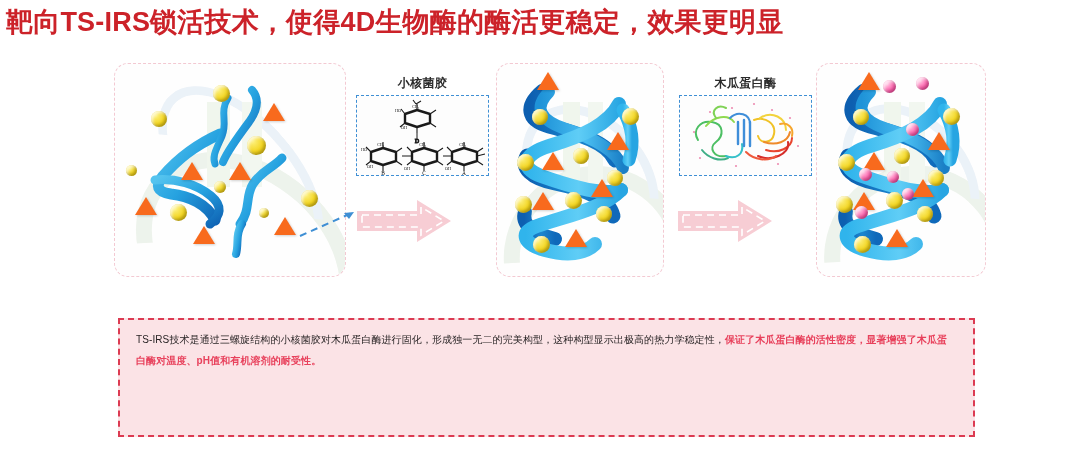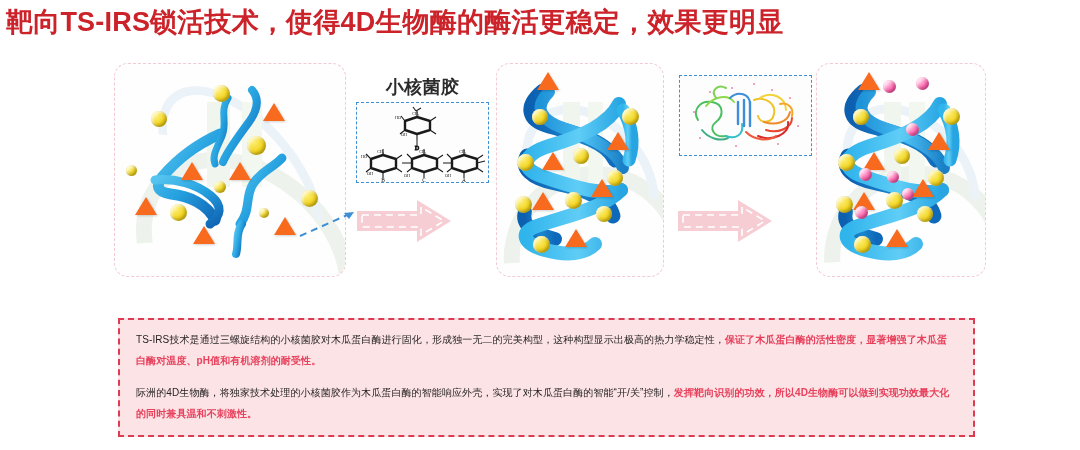--- a/index.html
+++ b/index.html
@@ -73,21 +73,21 @@
   }
 
   
   .arrow{position:absolute;top:142px;width:98px;height:46px;}
   .arrow-1{left:355px;}
   .arrow-2{left:676px;}
 
   
   .inset{position:absolute;text-align:center;}
   .inset-label{
-    font-size:18px;font-weight:bold;color:#2b2b2b;
+    font-size:12px;font-weight:bold;color:#2b2b2b;
     margin-bottom:3px;letter-spacing:.4px;
   }
   .inset-box{
     border:1.5px dashed #3f8fd4;background:#fdfdfd;
     display:block;
   }
   .inset-scl{left:356px;top:19px;}
   .inset-scl .inset-box{width:131px;height:79px;}
   .inset-pap{left:679px;top:19px;}
   .inset-pap .inset-box{width:131px;height:79px;}
@@ -273,20 +273,21 @@
       <div class="dot y" style="left:20px;top:90px;width:17px;height:17px;"></div>
       <div class="dot y" style="left:76px;top:84px;width:16px;height:16px;"></div>
       <div class="dot y" style="left:110px;top:106px;width:16px;height:16px;"></div>
       <div class="dot y" style="left:18px;top:132px;width:17px;height:17px;"></div>
       <div class="dot y" style="left:68px;top:128px;width:17px;height:17px;"></div>
       <div class="dot y" style="left:99px;top:142px;width:16px;height:16px;"></div>
       <div class="dot y" style="left:36px;top:172px;width:17px;height:17px;"></div>
     </div>
 
     <div class="inset inset-pap">
+      <div class="inset-label">木瓜蛋白酶</div>
       <svg class="inset-box" viewBox="0 0 131 79">
         <g fill="none" stroke-width="2" stroke-linecap="round">
           <path d="M18,44 C12,34 20,24 32,26 C44,28 44,40 36,46 C28,52 34,62 46,60" stroke="#4cbf63"></path>
           <path d="M26,30 C34,20 48,18 54,26" stroke="#8ed94f"></path>
           <path d="M22,54 C28,62 40,66 48,62" stroke="#3fae86"></path>
           <path d="M46,60 C56,64 64,58 62,48" stroke="#35c0c9"></path>
           <path d="M50,22 C58,14 70,18 70,28 L70,44" stroke="#3f8ed9"></path>
           <path d="M58,26 L58,48 M64,24 L64,50 M70,26 L70,50" stroke="#3f8ed9" stroke-width="2.4"></path>
           <path d="M74,24 C86,20 96,28 94,38 C92,48 80,48 78,40" stroke="#f0c227"></path>
           <path d="M80,22 C92,14 106,22 106,34" stroke="#f2d33c"></path>
@@ -379,18 +380,15 @@
     <div class="caption cap-1">际洲独家技术处理</div>
     <div class="caption cap-2">小核菌胶智能响应外壳</div>
     <div class="caption cap-3">4D生物酶</div>
 
   </div>
 
   <div class="infobox">
     <p class="para1">
       <span>TS-IRS技术是通过三螺旋结构的小核菌胶对木瓜蛋白酶进行固化，形成独一无二的完美构型，这种构型显示出极高的热力学稳定性，</span><span class="hl">保证了木瓜蛋白酶的活性密度，显著增强了木瓜蛋白酶对温度、pH值和有机溶剂的耐受性。</span>
     </p>
-    <p class="para2">
-      <span>际洲的4D生物酶，将独家技术处理的小核菌胶作为木瓜蛋白酶的智能响应外壳，实现了对木瓜蛋白酶的智能“开/关”控制，</span><span class="hl">发挥靶向识别的功效，所以4D生物酶可以做到实现功效最大化的同时兼具温和不刺激性。</span>
-    </p>
   </div>
 
 </div>
 
 </body></html>

